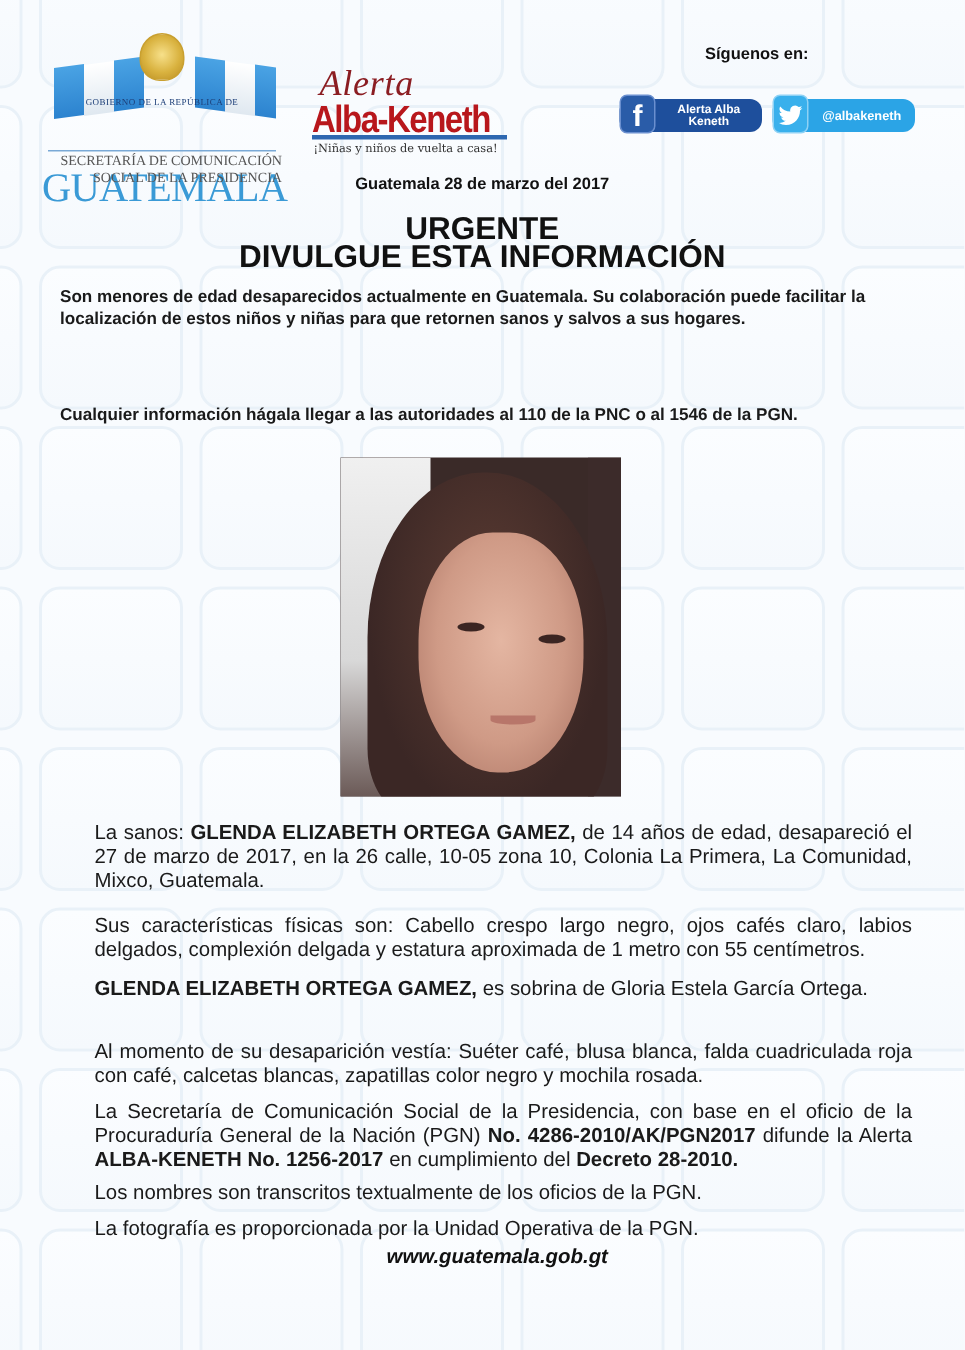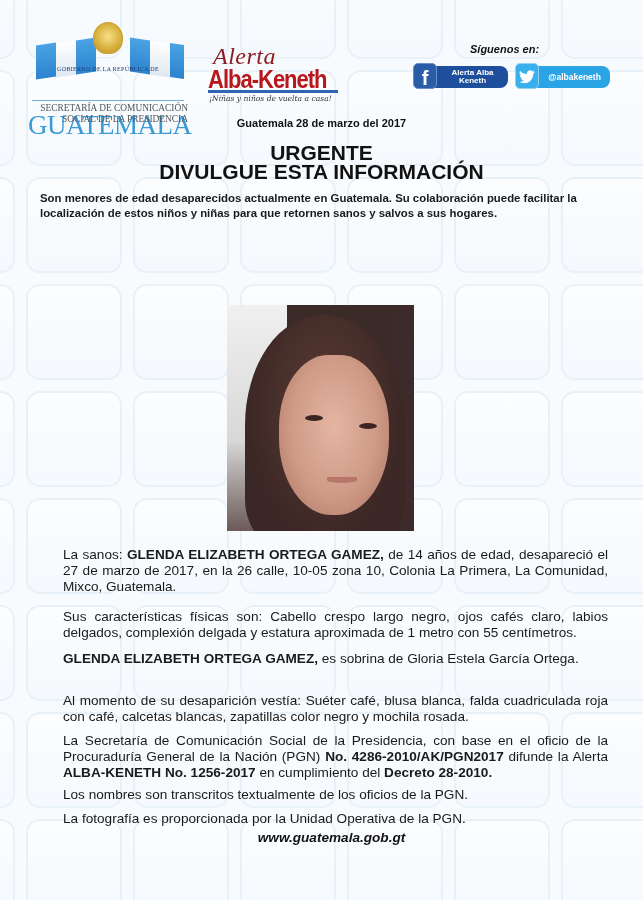--- a/index.html
+++ b/index.html
@@ -71,27 +71,27 @@
       position: absolute; left: 3px; top: 20px;
       font-family: "Liberation Sans", sans-serif; font-weight: bold;
       font-size: 22px; color: #b8171c; letter-spacing: -1px;
       transform: scaleY(1.15); transform-origin: top left;
     }
     .ak-logo .bar {
       position: absolute; left: 3px; top: 45px; width: 130px; height: 3px; background: #2e67b0;
     }
     .ak-logo .slogan {
       position: absolute; left: 4px; top: 49px;
-      font-family: "DejaVu Serif", serif; font-style: italic;
+      font-family: "DejaVu Serif", serif; 
       font-size: 7.6px; color: #333; text-align: center;
     }
 
     .social-title {
-      position: absolute; left: 470px; top: 43px;
-      font-size: 11px; font-weight: bold; color: #111; font-style: italic;
+      position: absolute; left: 470px; top: 30px;
+      font-size: 11px; font-weight: bold; color: #111;
     }
     .fb-btn {
       position: absolute; left: 413px; top: 66px; width: 95px; height: 22px;
       border-radius: 8px; background: #1e4f9c;
       display: flex; align-items: center;
     }
     .fb-btn .ico {
       width: 24px; height: 26px; margin-left: 0px; margin-top: -2px;
       background: #2a5ca8; border-radius: 5px; border: 1px solid #6a8fcf;
       color: #fff; font-weight: bold; font-size: 20px; text-align: center; line-height: 28px;
@@ -267,20 +267,21 @@
     <div class="lbl">@albakeneth</div>
   </div>
 
   <div class="date">Guatemala 28 de marzo del 2017</div>
   <div class="headline">
     <div>URGENTE</div>
     <div>DIVULGUE ESTA INFORMACIÓN</div>
   </div>
 
   <div class="intro" style="top:191px;">Son menores de edad desaparecidos actualmente en Guatemala. Su colaboración puede facilitar la localización de estos niños y niñas para que retornen sanos y salvos a sus hogares.</div>
+  <div class="intro" style="top:270px;">Cualquier información hágala llegar a las autoridades al 110 de la PNC o al 1546 de la PGN.</div>
 
   <div class="photo">
     <div class="bgl"></div>
     <div class="bgr"></div>
     <div class="hair"></div>
     <div class="face"></div>
     <div class="eye" style="left:78px;top:110px;"></div>
     <div class="eye" style="left:132px;top:118px;"></div>
     <div class="mouth"></div>
   </div>

